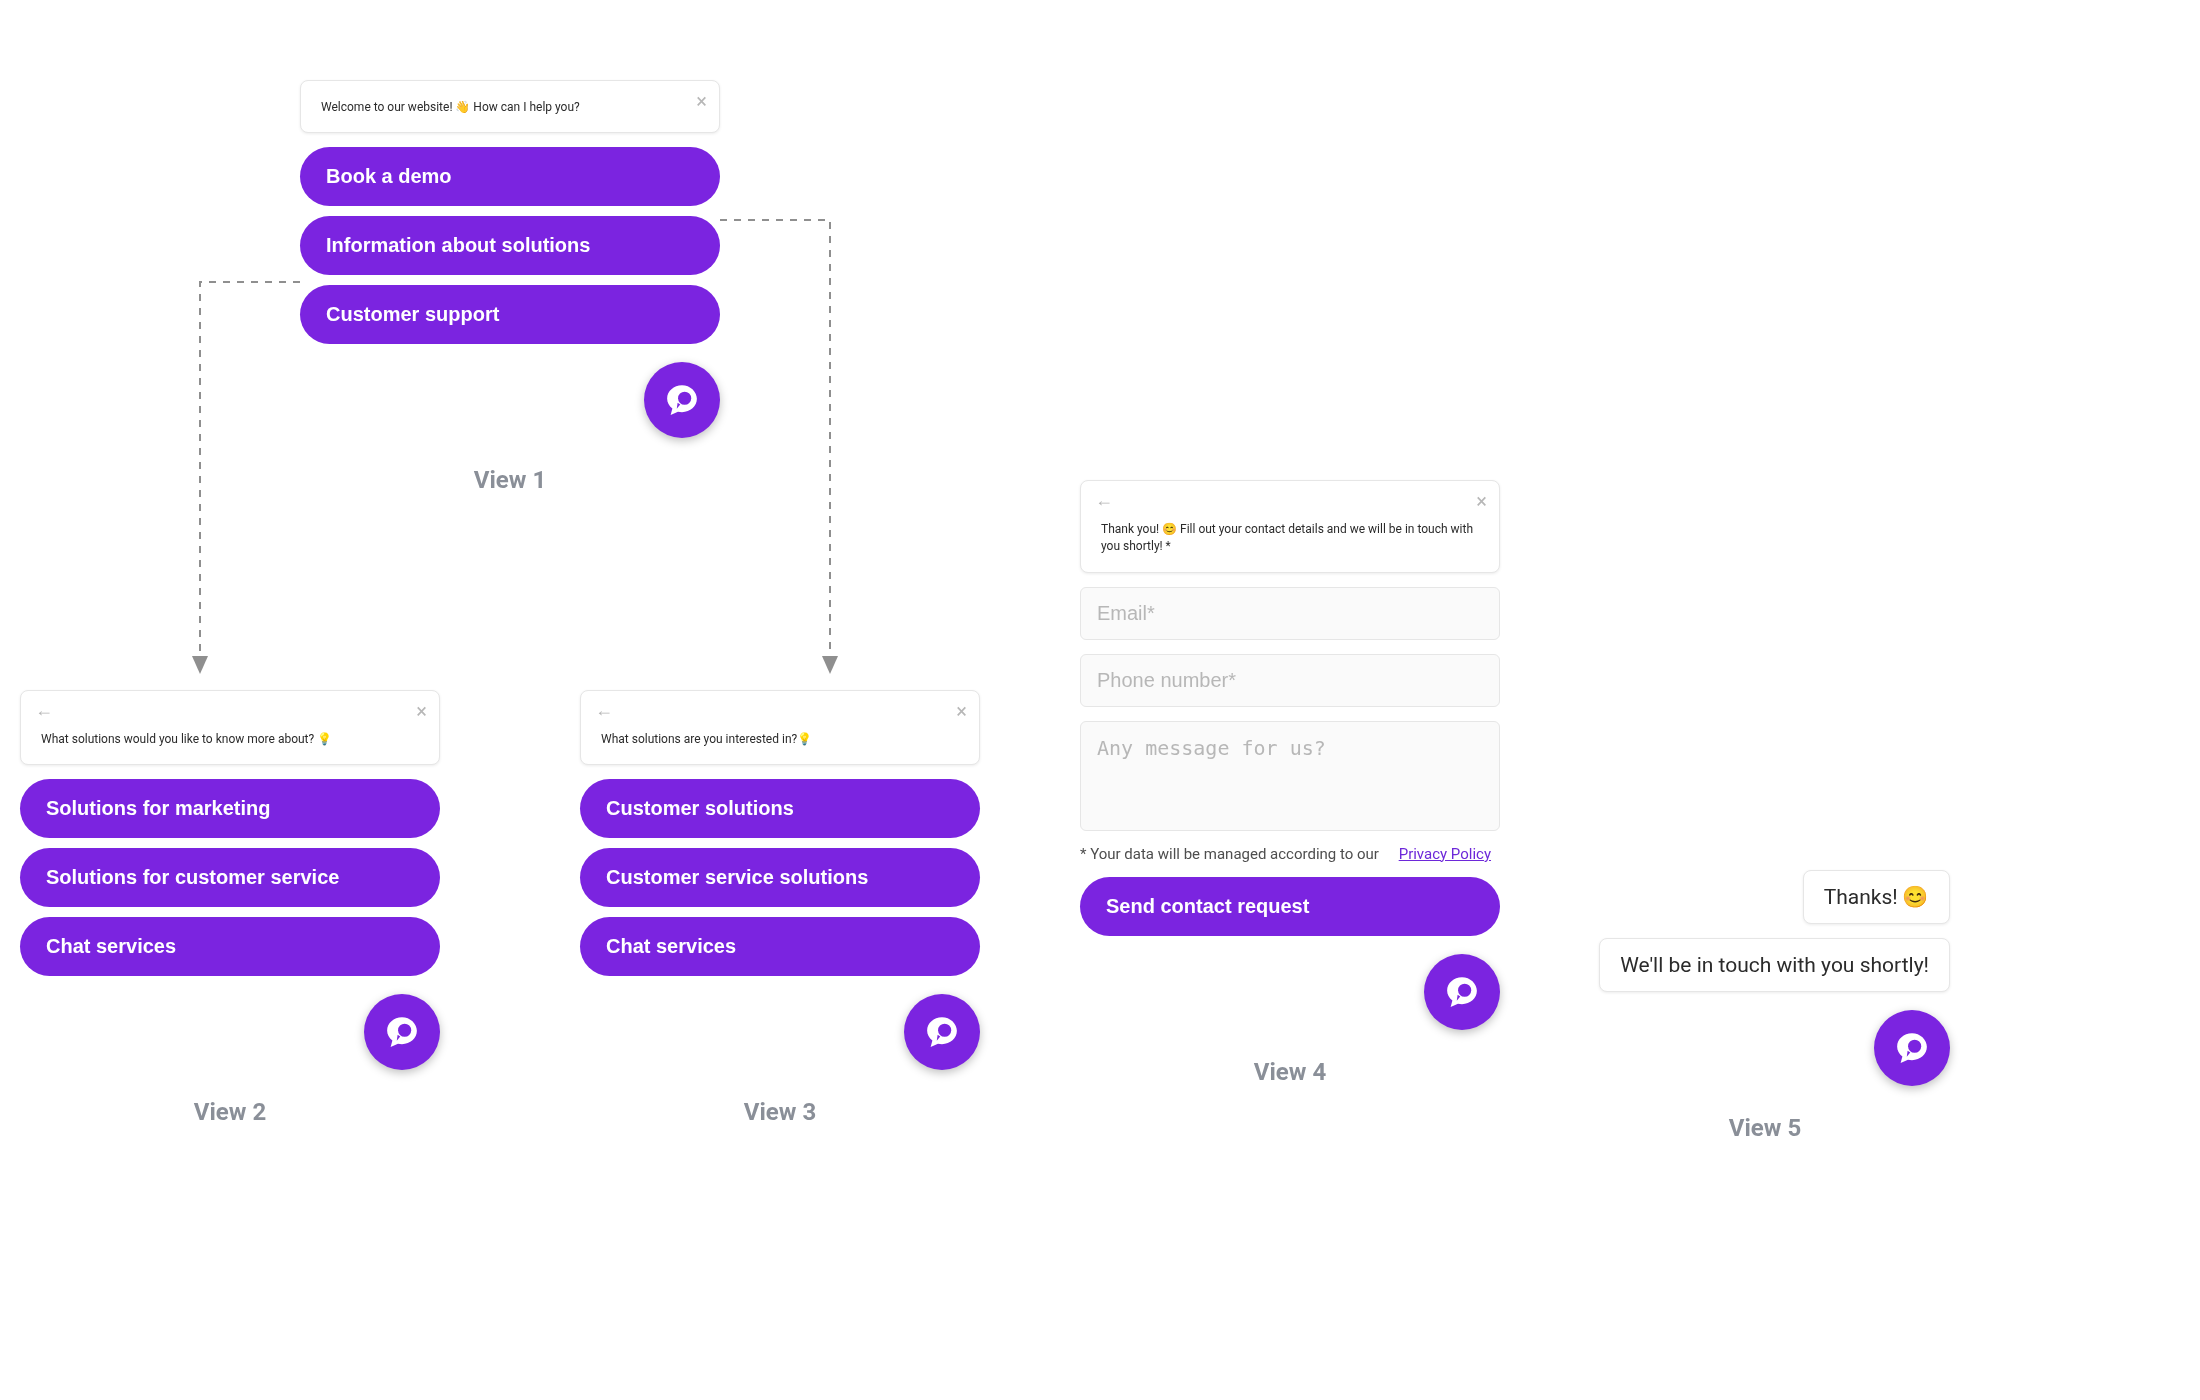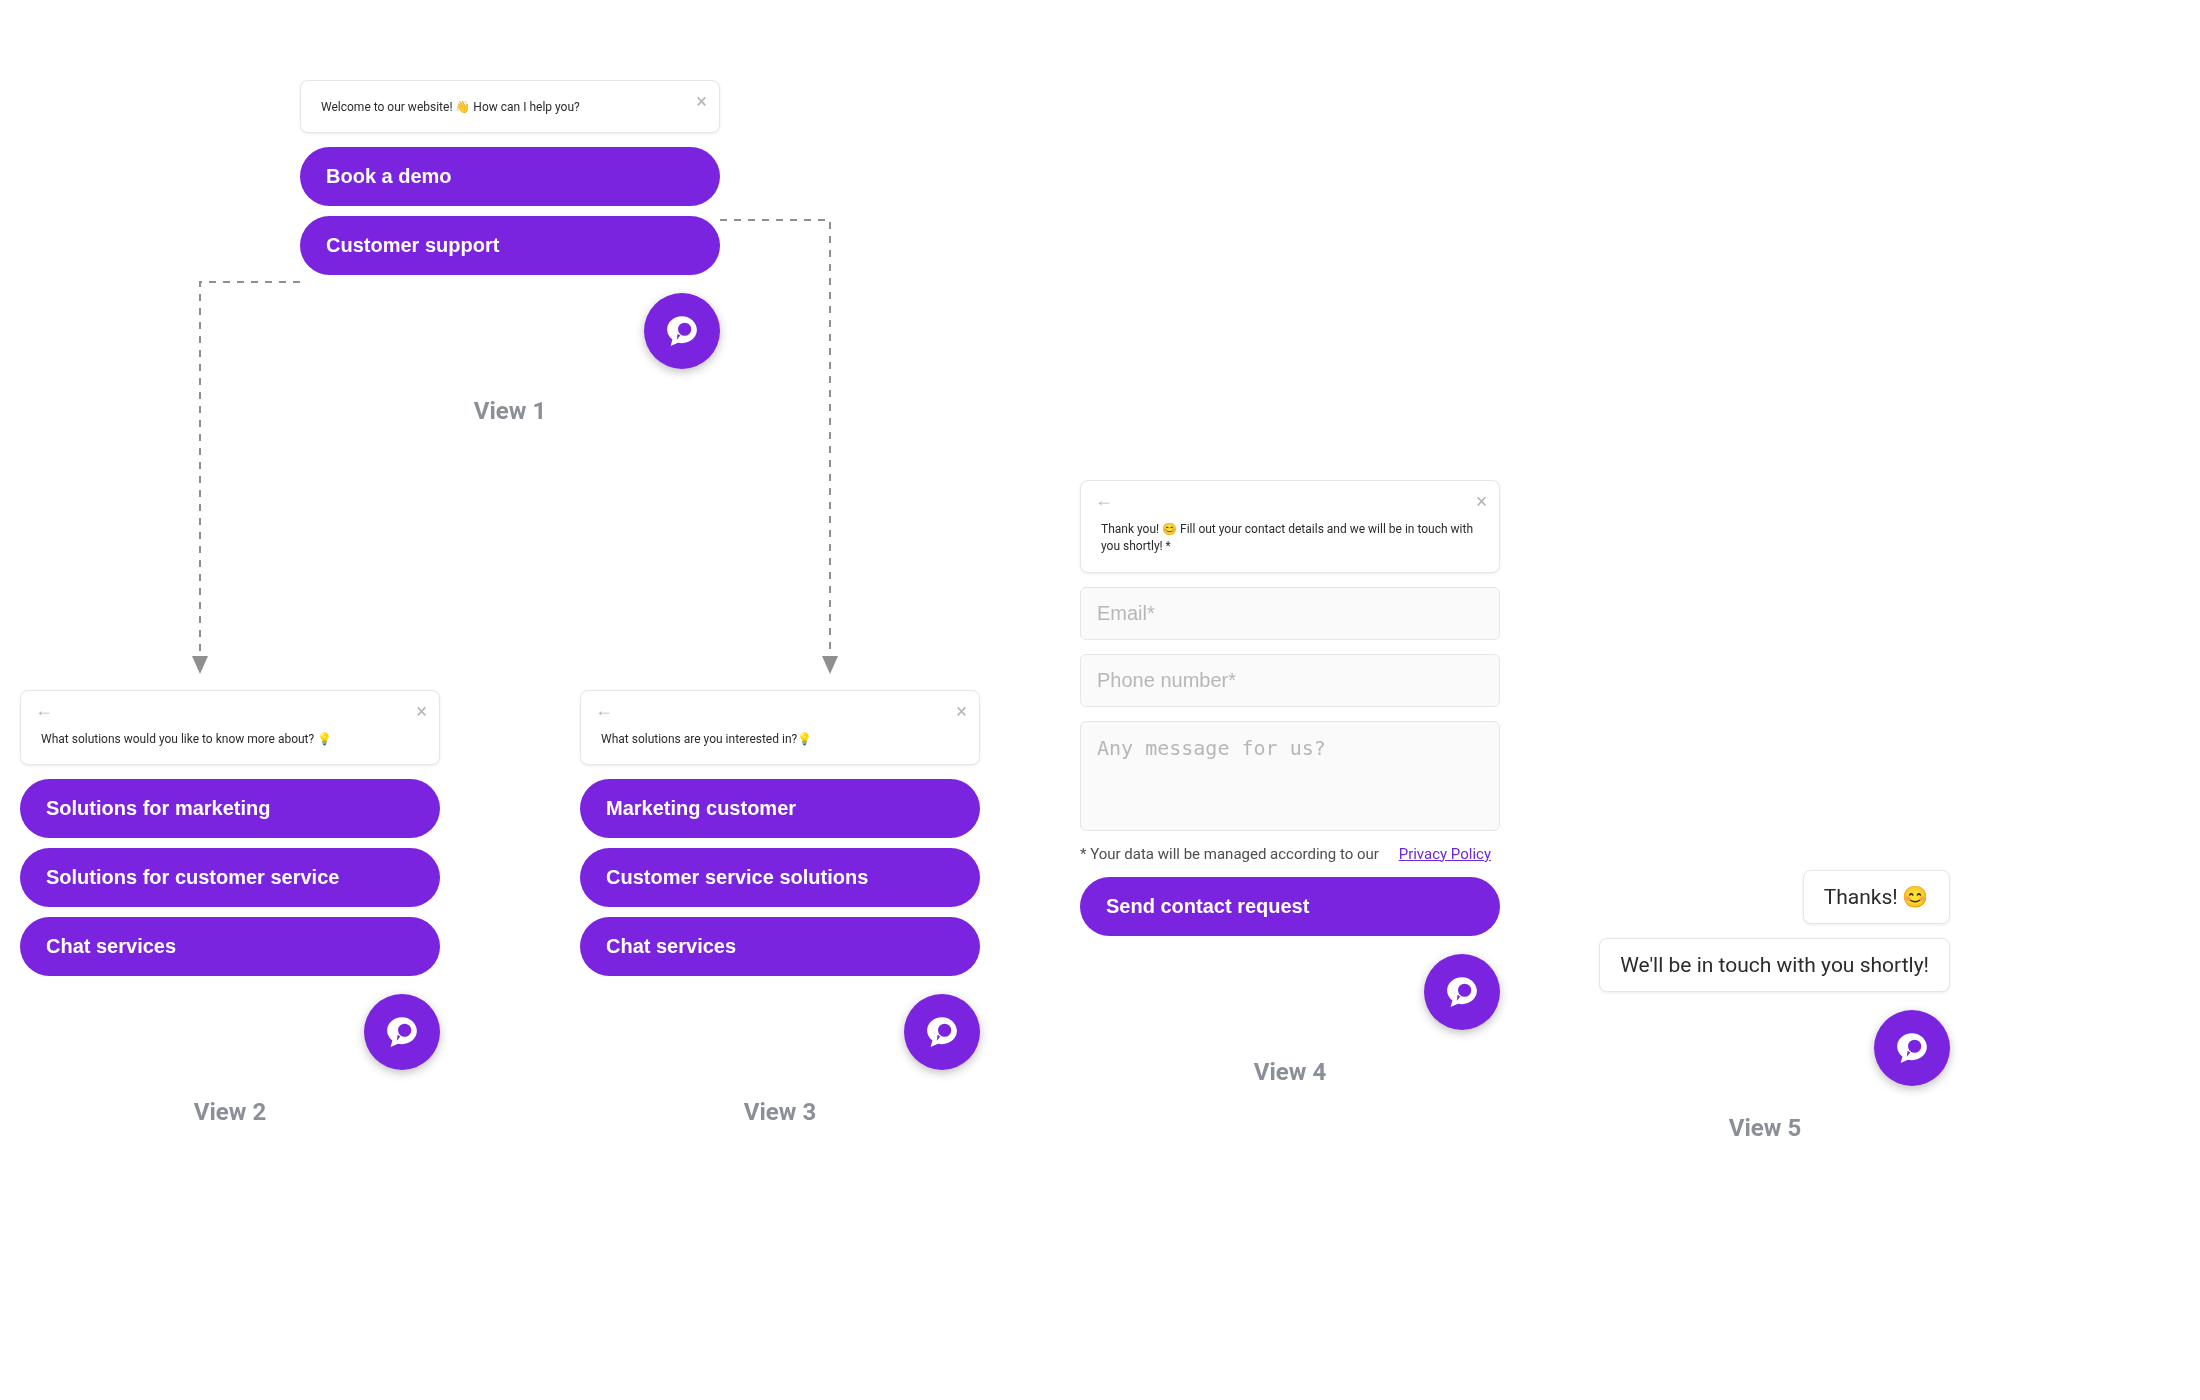--- a/index.html
+++ b/index.html
@@ -73,20 +73,21 @@
     <polygon points="830,674 822,656 838,656"></polygon>
   </svg>
 
   <div class="view" style="left:300px;top:80px;width:420px;">
     <div class="card">
       <span class="close">×</span>
       <div class="card-msg">Welcome to our website! 👋  How can I help you?</div>
     </div>
     <div class="pill-stack">
       <button class="pill">Book a demo</button>
+      <button class="pill">Information about solutions</button>
       <button class="pill">Customer support</button>
     </div>
     <div class="fab">
       <svg viewBox="0 0 48 48">
         <circle cx="24" cy="24" r="22" fill="none"></circle>
         <path d="M24 7c-9.4 0-17 6.8-17 15.2 0 4.6 2.3 8.7 6 11.5L11 41l8.4-3.6c1.5.3 3 .5 4.6.5 9.4 0 17-6.8 17-15.2S33.4 7 24 7z" fill="#fff"></path>
         <circle cx="27" cy="22" r="7.5" fill="#7b24e0"></circle>
         <path d="M22 29l-4 5 1-7z" fill="#7b24e0"></path>
       </svg>
     </div>
@@ -114,21 +115,21 @@
     <div class="view-label">View 2</div>
   </div>
 
   <div class="view" style="left:580px;top:690px;width:400px;">
     <div class="card with-back">
       <span class="back">←</span>
       <span class="close">×</span>
       <div class="card-msg">What solutions are you interested in?💡</div>
     </div>
     <div class="pill-stack">
-      <button class="pill">Marketing customer</button>
+      <button class="pill">Customer solutions</button>
       <button class="pill">Customer service solutions</button>
       <button class="pill">Chat services</button>
     </div>
     <div class="fab">
       <svg viewBox="0 0 48 48">
         <path d="M24 7c-9.4 0-17 6.8-17 15.2 0 4.6 2.3 8.7 6 11.5L11 41l8.4-3.6c1.5.3 3 .5 4.6.5 9.4 0 17-6.8 17-15.2S33.4 7 24 7z" fill="#fff"></path>
         <circle cx="27" cy="22" r="7.5" fill="#7b24e0"></circle>
         <path d="M22 29l-4 5 1-7z" fill="#7b24e0"></path>
       </svg>
     </div>

